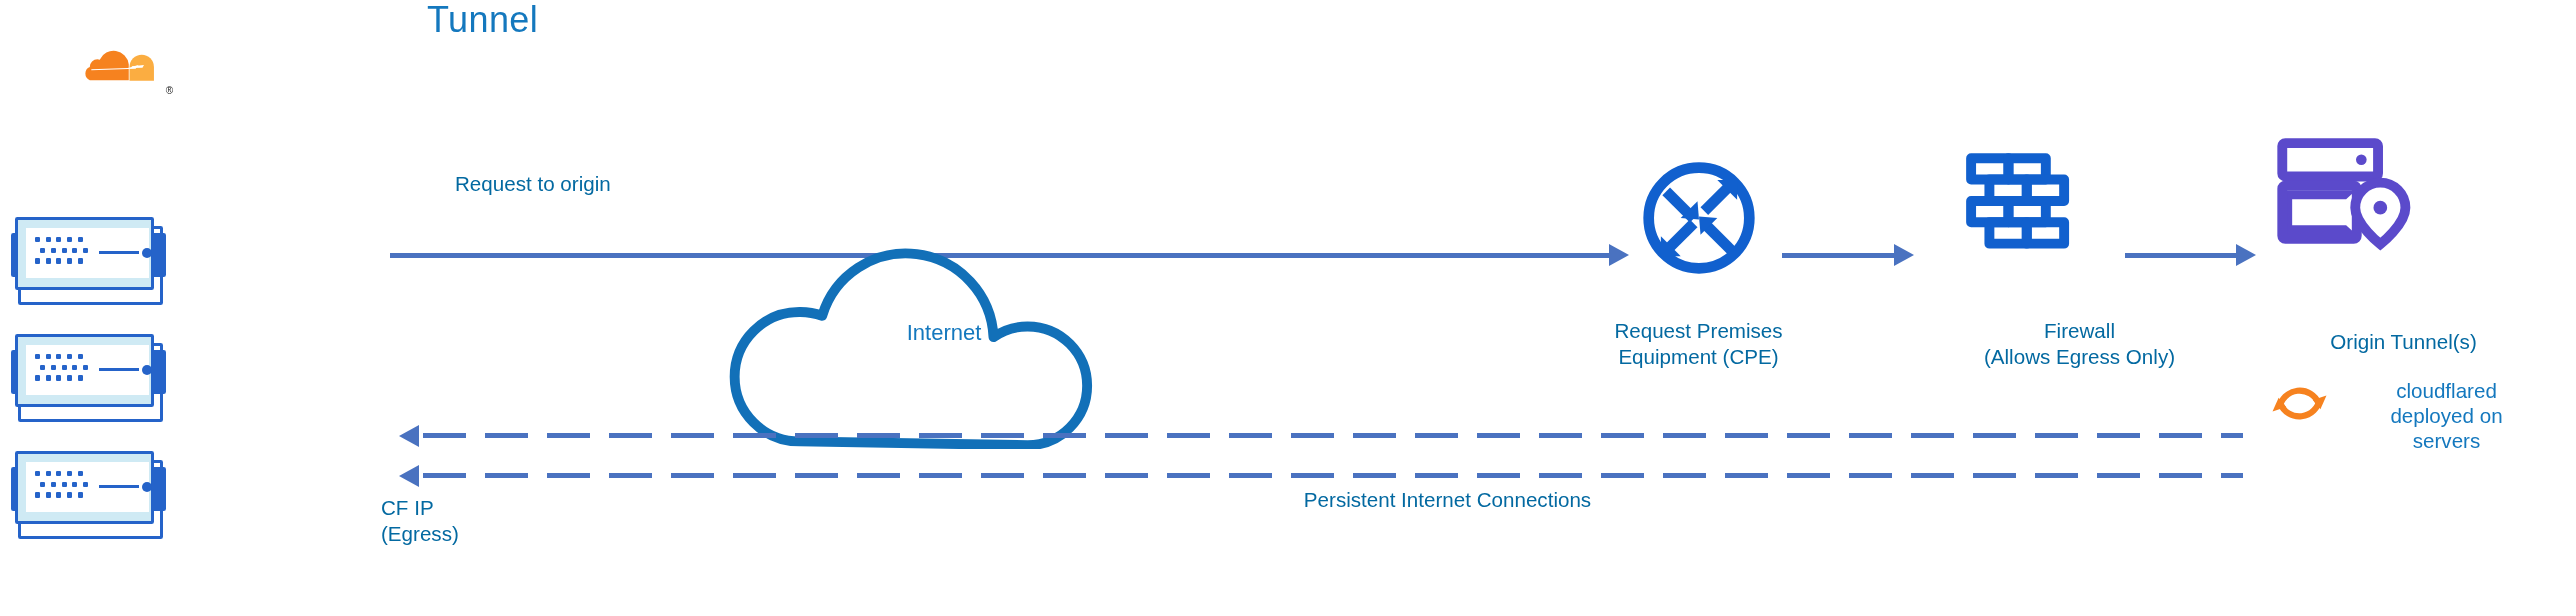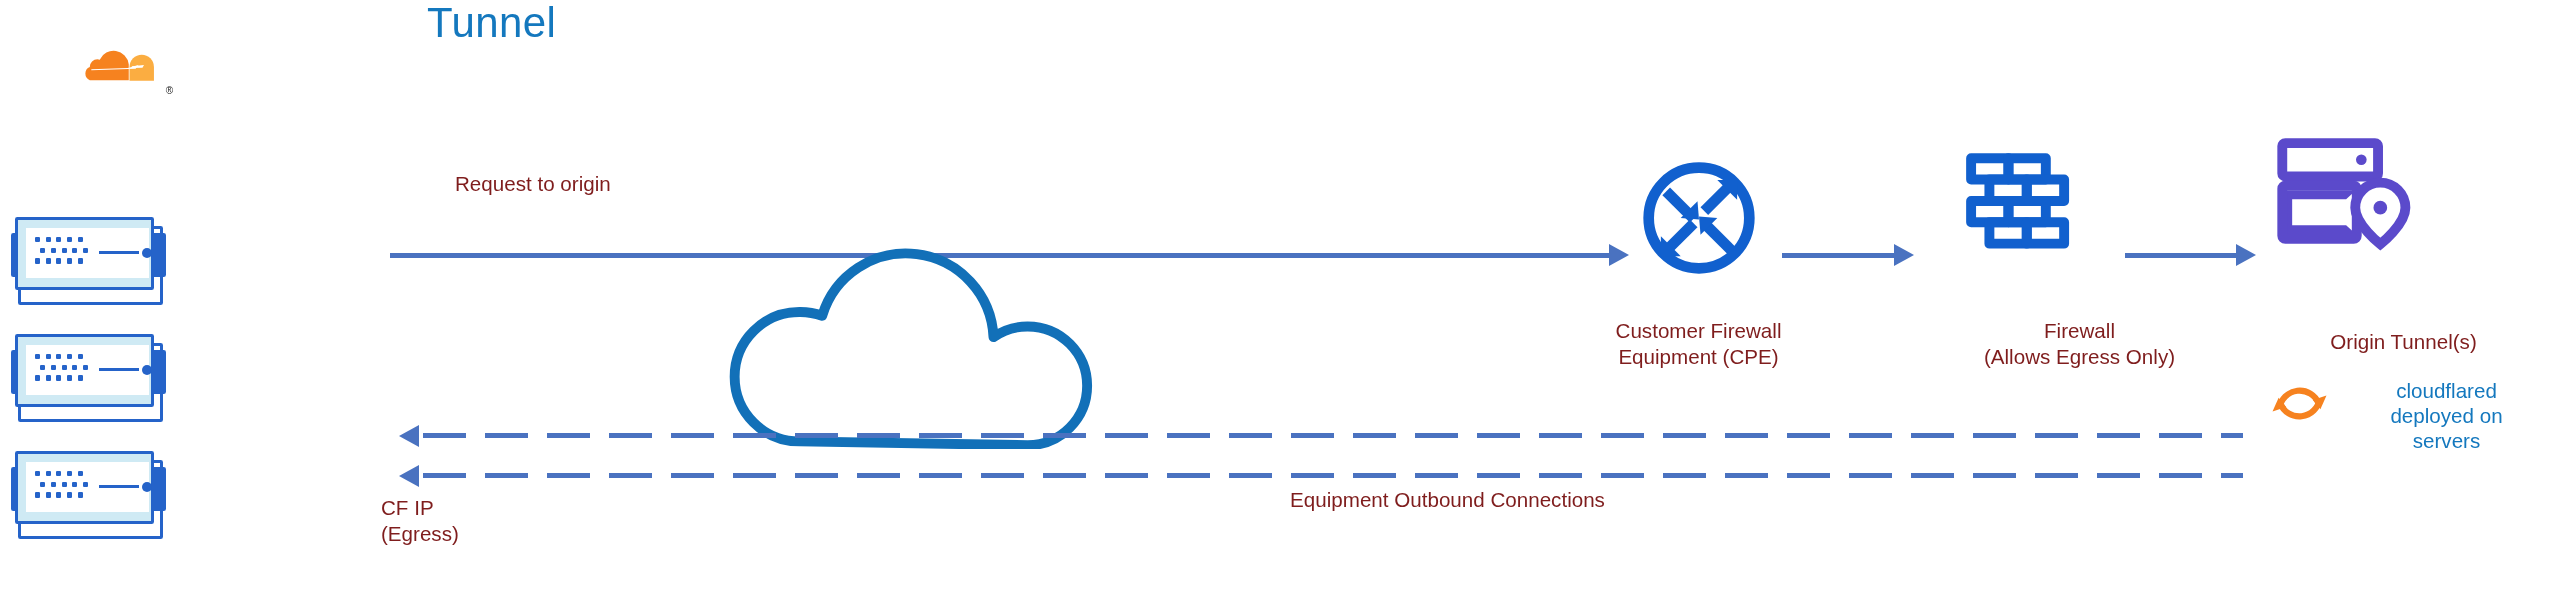--- a/index.html
+++ b/index.html
@@ -13,21 +13,21 @@
     height: 617px;
     background: #ffffff;
     overflow: hidden;
     font-family: "Liberation Sans", sans-serif;
   }
   .abs { position: absolute; }
 
   
   .title {
     left: 427px; top: -1.5px;
-    font-size: 42px;
+    font-size: 36px;
     color: #1478BE;
     letter-spacing: 0.4px;
     white-space: nowrap;
   }
 
   
   .cf-logo { left: 13.7px; top: 44px; width: 168px; height: 69px; }
   .cf-mark { position:absolute; left: 59px; top: 0px; width: 84px; height: 42px; }
   .cf-word {
     position:absolute; left: 0px; top: 40px;
@@ -80,21 +80,21 @@
     width: 40px; height: 2.3px; background: #2563C9;
   }
   .srv-dot-big {
     position:absolute; left: 116px; top: 20px;
     width: 10px; height: 10px; border-radius: 50%;
     background: #2563C9;
   }
 
   
   .lbl {
-    color: #7f1d1d;
+    color: #0369a1;
     font-size: 20.6px;
     line-height: 26px;
     white-space: pre-line;
     text-align: center;
   }
   .lbl-left { text-align: left; }
 
   
   .arrow-line {
     height: 4.6px; background: #4A72C0;
@@ -256,29 +256,30 @@
     <svg width="472" height="236" viewBox="0 0 620 310">
       <path d="M120,300
                a85,85 0 0 1 0,-170
                a85,85 0 0 1 30,5
                a115,115 0 0 1 225,28
                a78,78 0 0 1 45,-14
                a78,78 0 0 1 78,78
                a78,78 0 0 1 -78,78
                z" fill="none" stroke="#1270B8" stroke-width="13" stroke-linejoin="round"></path>
     </svg>
+    <div class="cloud-text">Internet</div>
   </div>
 
   <div class="abs arrow-head-l" style="left:399px; top:425px;"></div>
   <div class="abs dash-line" style="left:423px; top:433px; width:1820px;"></div>
 
   <div class="abs arrow-head-l" style="left:399px; top:465px;"></div>
   <div class="abs dash-line" style="left:423px; top:473px; width:1820px;"></div>
 
-  <div class="abs lbl" style="left:1158px; top:487px; width:579px;">Equipment Outbound Connections</div>
+  <div class="abs lbl" style="left:1158px; top:487px; width:579px;">Persistent Internet Connections</div>
 
   <div class="abs" style="left:1638px; top:157px;">
     <svg class="cpe-icon" viewBox="0 0 160 160">
       <circle cx="80" cy="80" r="66" fill="none" stroke="#1160CE" stroke-width="14"></circle>
 
       <g fill="#1160CE">
         <path d="M42,40 L78,76 L68,86 L32,50 Z"></path>
         <path d="M78,58 L80,82 L56,80 Z"></path>
       </g>
 
@@ -291,21 +292,21 @@
         <path d="M78,92 L42,128 L32,118 L68,82 Z"></path>
         <path d="M30,104 L30,130 L56,130 Z"></path>
       </g>
 
       <g fill="#1160CE">
         <path d="M118,128 L82,92 L92,82 L128,118 Z"></path>
         <path d="M82,102 L80,78 L104,80 Z"></path>
       </g>
     </svg>
   </div>
-  <div class="abs lbl" style="left:1508px; top:318px; width:381px;">Customer Firewall
+  <div class="abs lbl" style="left:1508px; top:318px; width:381px;">Request Premises
 Equipment (CPE)</div>
 
   <div class="abs arrow-line" style="left:1782px; top:253px; width:113px;"></div>
   <div class="abs arrow-head-r" style="left:1894px; top:244px;"></div>
 
   <div class="abs" style="left:1965px; top:152px;">
     <svg class="fw-icon" viewBox="0 0 160 140">
       <g fill="none" stroke="#1160CE" stroke-width="13" stroke-linejoin="round">
 
         <rect x="8" y="8" width="49" height="28"></rect>

